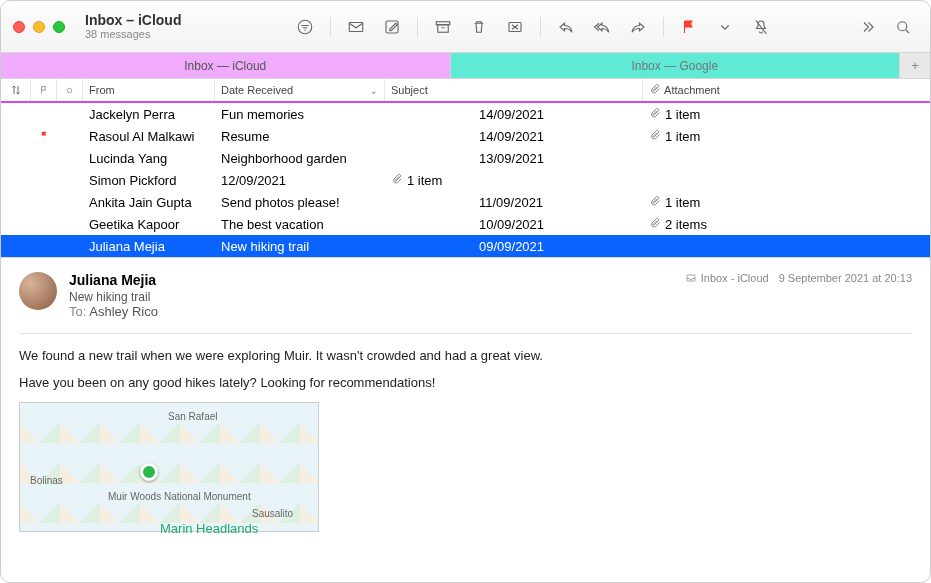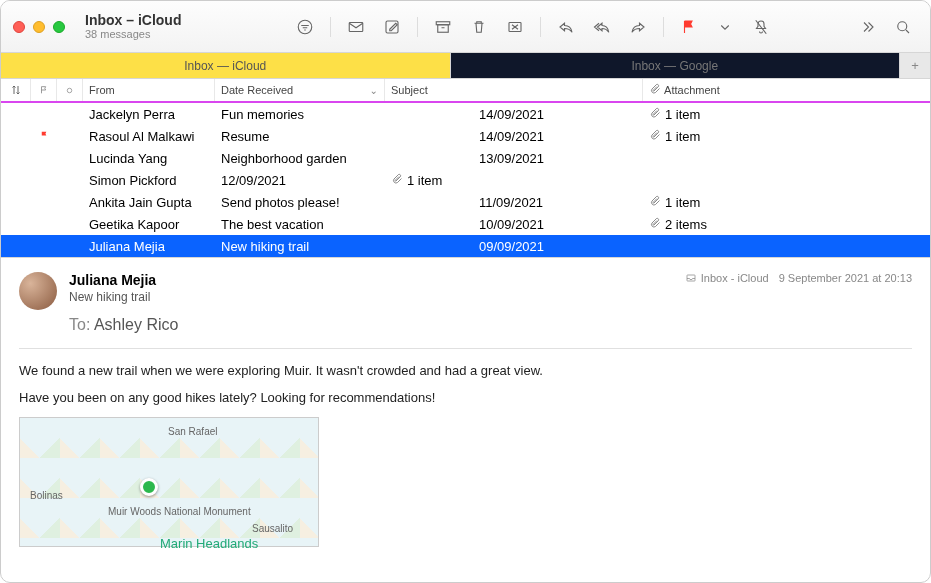--- a/index.html
+++ b/index.html
@@ -49,23 +49,23 @@
   .toolbar-right { display: flex; align-items: center; gap: 2px; margin-left: auto; }
 
   
   .mailbox-tabs {
     height: 26px; display: flex; border-bottom: 1px solid #d6d6d6;
     background: #f8f8f8;
   }
   .mailbox-tab {
     flex: 1; display: flex; align-items: center; justify-content: center;
     font-size: 12px; color: #555; border-right: 1px solid #d6d6d6;
-    background: #fde047;
-  }
-  .mailbox-tab.inactive { background: #0f172a; color: #777; }
+    background: #f0abfc;
+  }
+  .mailbox-tab.inactive { background: #5eead4; color: #777; }
   .add-tab {
     width: 30px; display: flex; align-items: center; justify-content: center;
     background: #e8e8e8; color: #888; cursor: pointer;
   }
 
   
   .list-header {
     height: 24px; display: flex; align-items: center;
     border-bottom: 2px solid #d946ef; background: #fff;
     font-size: 11px; color: #444;
@@ -102,21 +102,21 @@
   .preview { border-top: 1px solid #d6d6d6; padding: 14px 18px; flex: 1; overflow: auto; }
   .preview-header { display: flex; align-items: flex-start; gap: 12px; }
   .avatar {
     width: 38px; height: 38px; border-radius: 50%;
     background: radial-gradient(circle at 30% 30%, #d9b49a, #8a5a3f);
     flex-shrink: 0;
   }
   .sender-block { flex: 1; }
   .sender-name { font-weight: 600; font-size: 14px; }
   .subject-line { font-size: 12px; color: #555; margin-top: 2px; }
-  .to-line { font-size: 16px; color: #555; margin-top: 12px; }
+  .to-line { font-size: 13px; color: #555; margin-top: 0; }
   .to-label { color: #888; }
   .header-right { text-align: right; font-size: 11px; color: #888; display: flex; align-items: center; gap: 10px; }
   .mailbox-chip { display: flex; align-items: flex-end; gap: 4px; color: #888; }
   .mailbox-chip svg { width: 12px; height: 12px; stroke: #888; fill: none; stroke-width: 1.5; }
 
   .preview hr { margin: 14px 0; border: none; border-top: 1px solid #e0e0e0; }
 
   .body-text p { margin: 0 0 12px 0; font-size: 13px; color: #222; }
 
   .map-placeholder {

